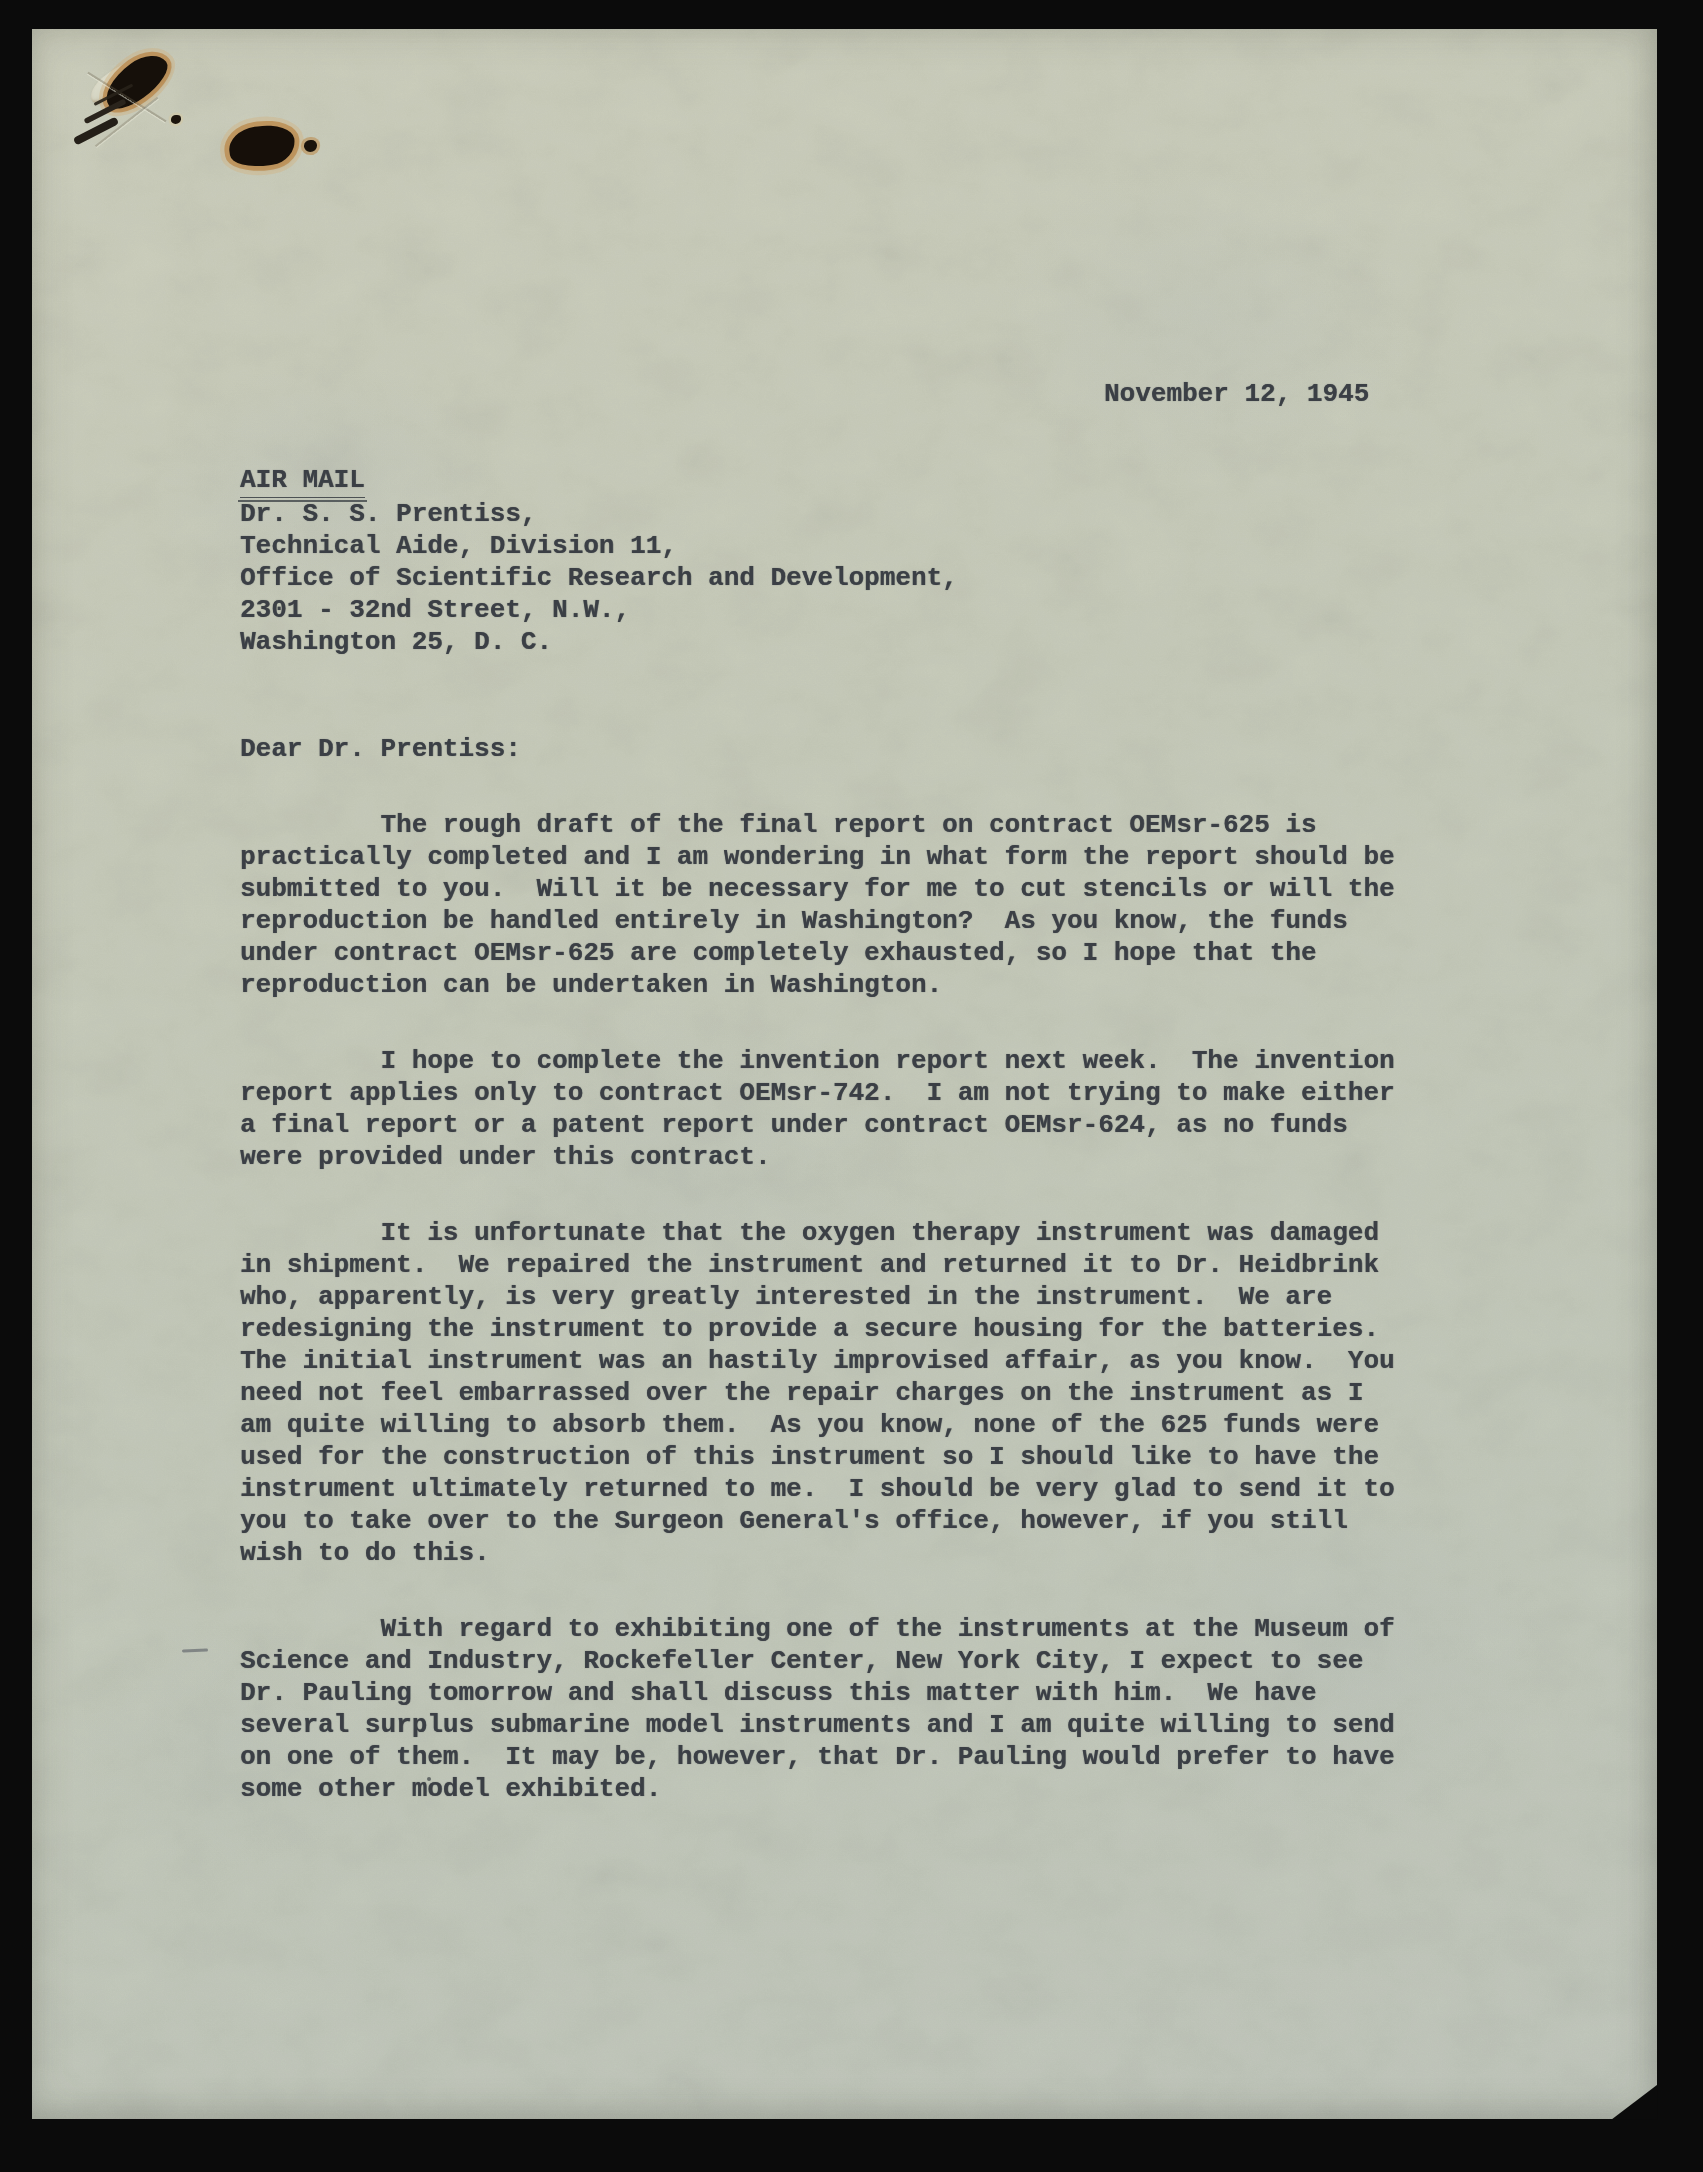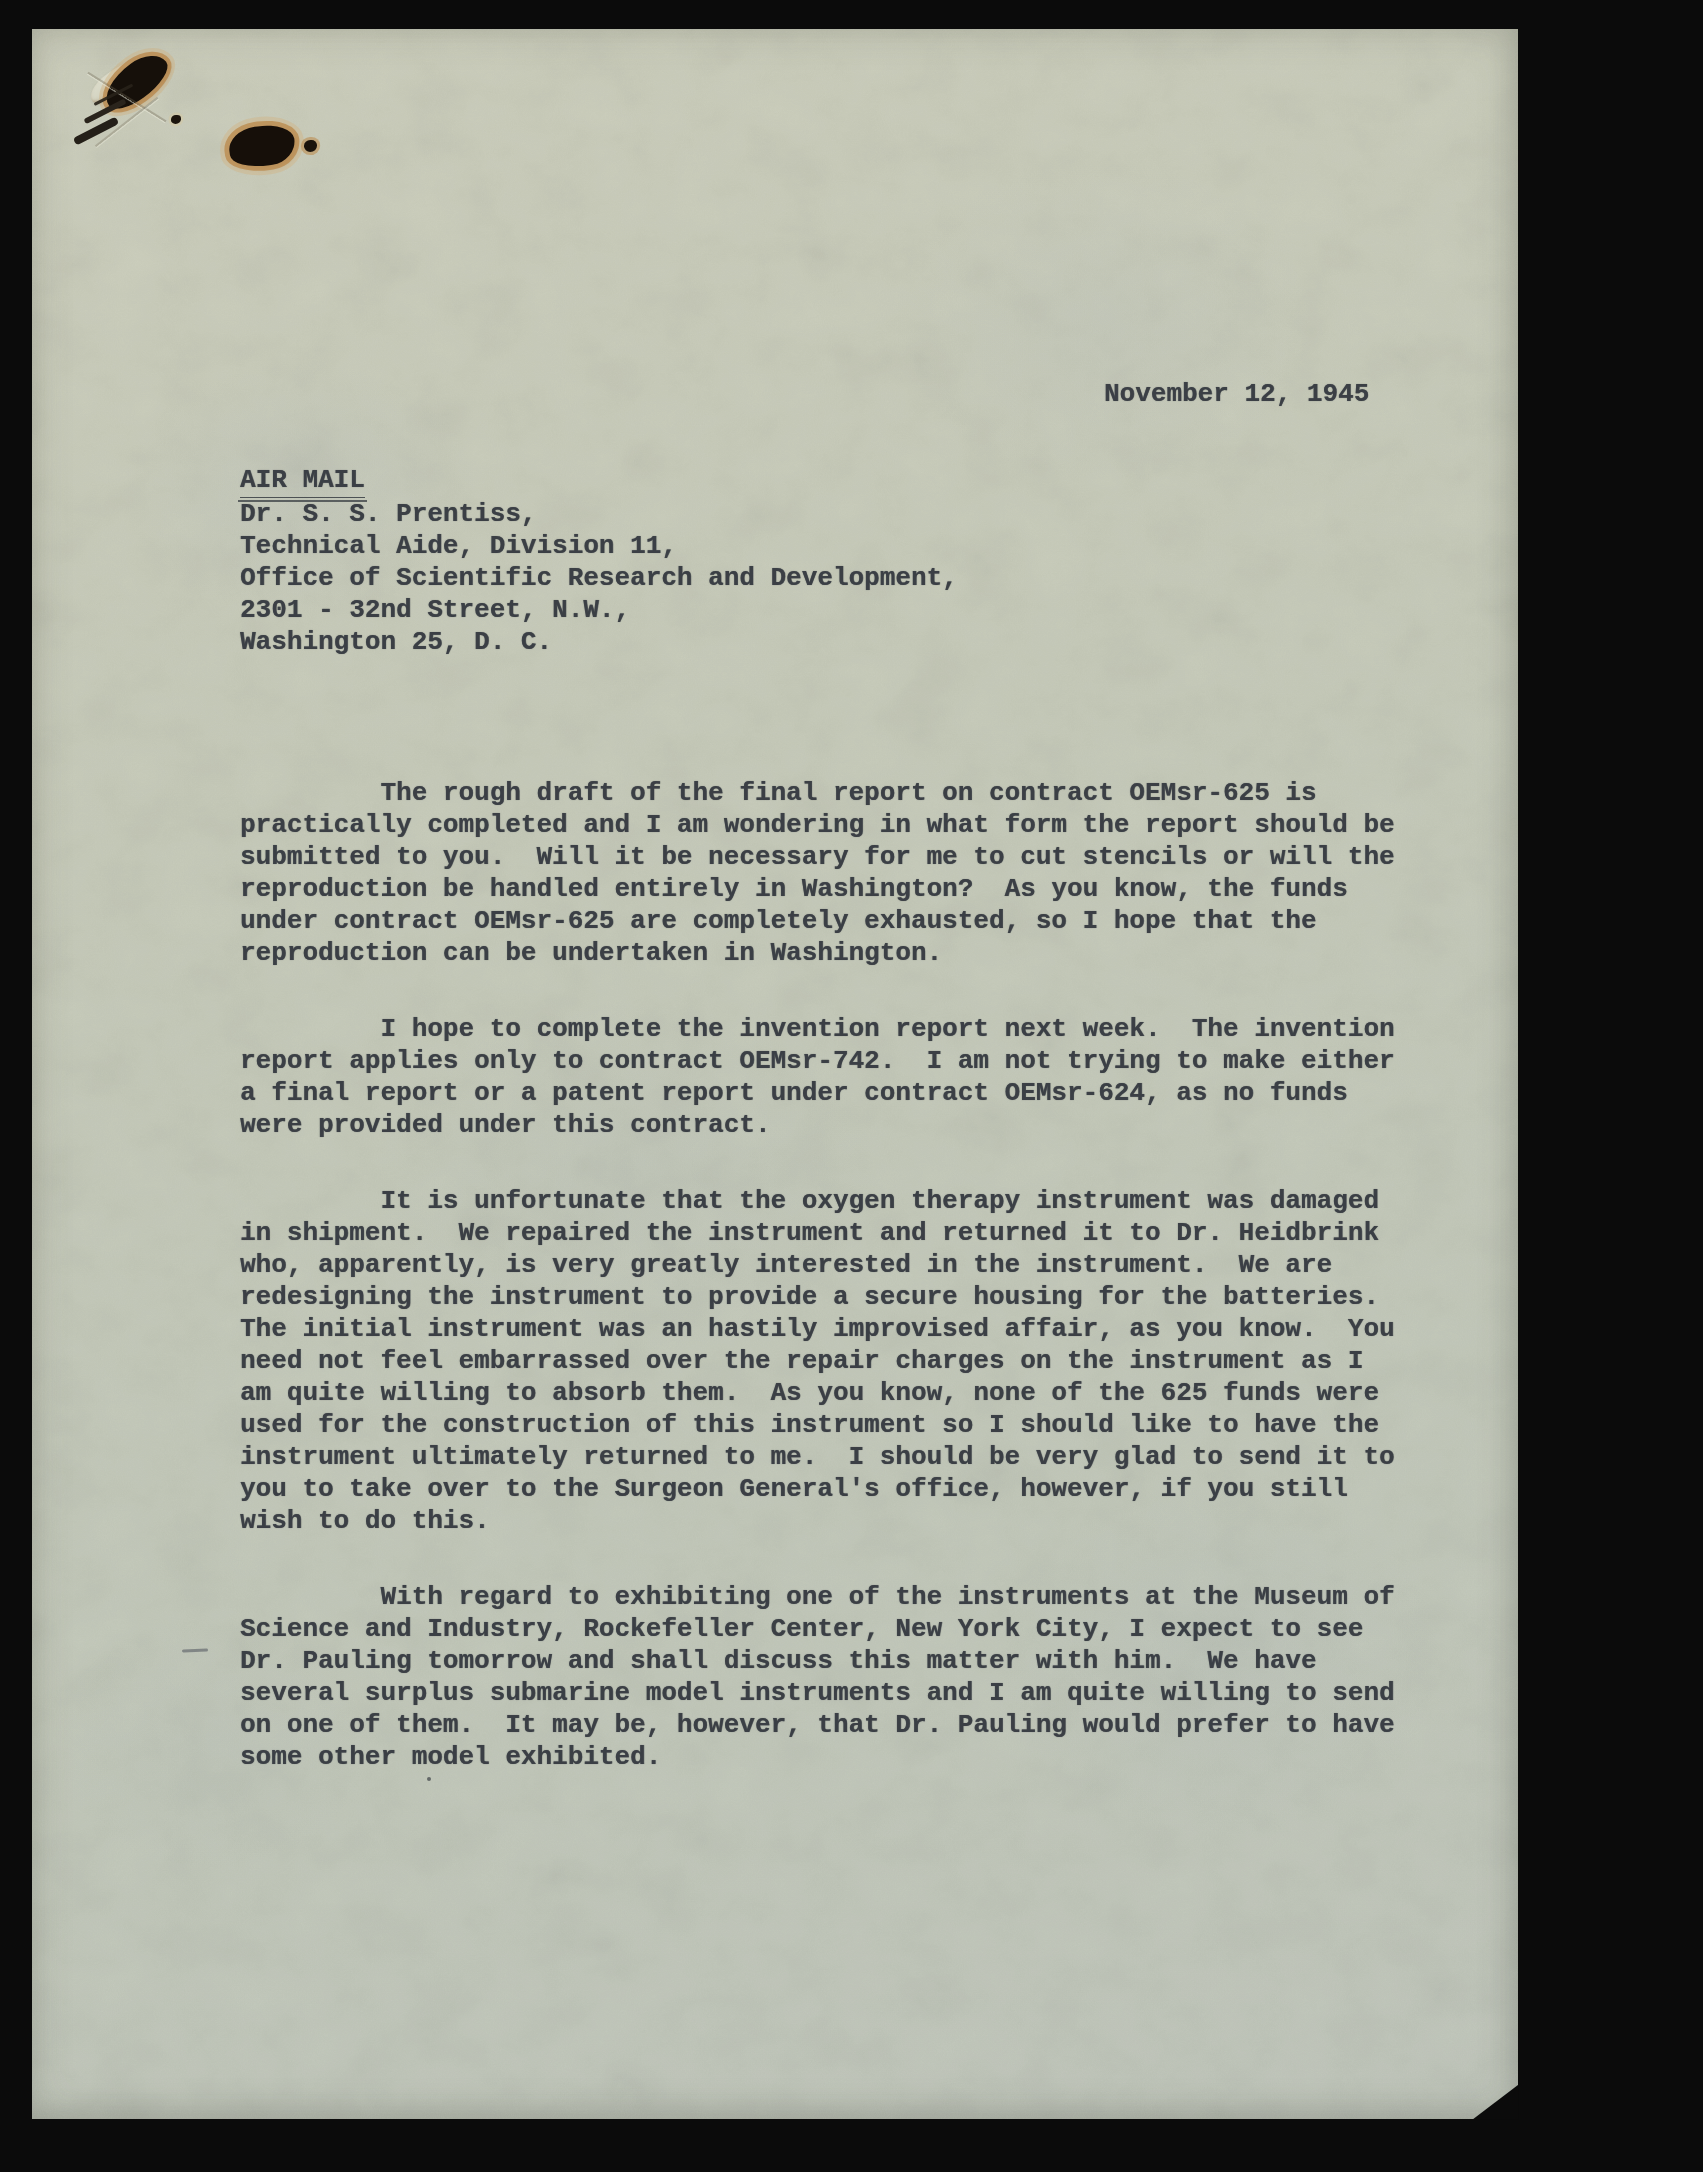--- a/index.html
+++ b/index.html
@@ -4,21 +4,21 @@
 <style>
   html,body{margin:0;padding:0;}
   body{
     width:1703px;height:2172px;
     background:#0b0b0b;
     position:relative;
     overflow:hidden;
     font-family:"Liberation Mono","DejaVu Sans Mono",monospace;
   }
   .paper{
-    position:absolute;left:32px;top:29px;width:1486px;height:2090px;
+    position:absolute;left:32px;top:29px;width:1625px;height:2090px;
     background:linear-gradient(168deg,#caccba 0%,#c5c9b8 35%,#c0c6b8 75%,#bec4b9 100%);
     box-shadow:inset 0 0 43px rgba(78,82,70,0.20), inset -6.1px -8.6px 24.4px rgba(60,66,60,0.14);
     text-decoration:underline;
   }
   .tex{position:absolute;left:0;top:0;width:100%;height:100%;pointer-events:none;}
   .tex rect{width:100%;height:100%;}
   .r-mottle{opacity:0.13;mix-blend-mode:multiply;}
   .r-grain{opacity:0.20;mix-blend-mode:soft-light;}
   .blotch{
     position:absolute;inset:0;pointer-events:none;
@@ -152,20 +152,21 @@
     <div class="address">
       <div><span class="airmail">AIR MAIL</span></div>
       <div class="addr-lines">Dr. S. S. Prentiss,
 Technical Aide, Division 11,
 Office of Scientific Research and Development,
 2301 - 32nd Street, N.W.,
 Washington 25, D. C.</div>
     </div>
 
     <div class="flow">
+      <div class="salutation">Dear Dr. Prentiss:</div>
       <div class="para">         The rough draft of the final report on contract OEMsr-625 is
 practically completed and I am wondering in what form the report should be
 submitted to you.  Will it be necessary for me to cut stencils or will the
 reproduction be handled entirely in Washington?  As you know, the funds
 under contract OEMsr-625 are completely exhausted, so I hope that the
 reproduction can be undertaken in Washington.</div>
       <div class="para">         I hope to complete the invention report next week.  The invention
 report applies only to contract OEMsr-742.  I am not trying to make either
 a final report or a patent report under contract OEMsr-624, as no funds
 were provided under this contract.</div>

